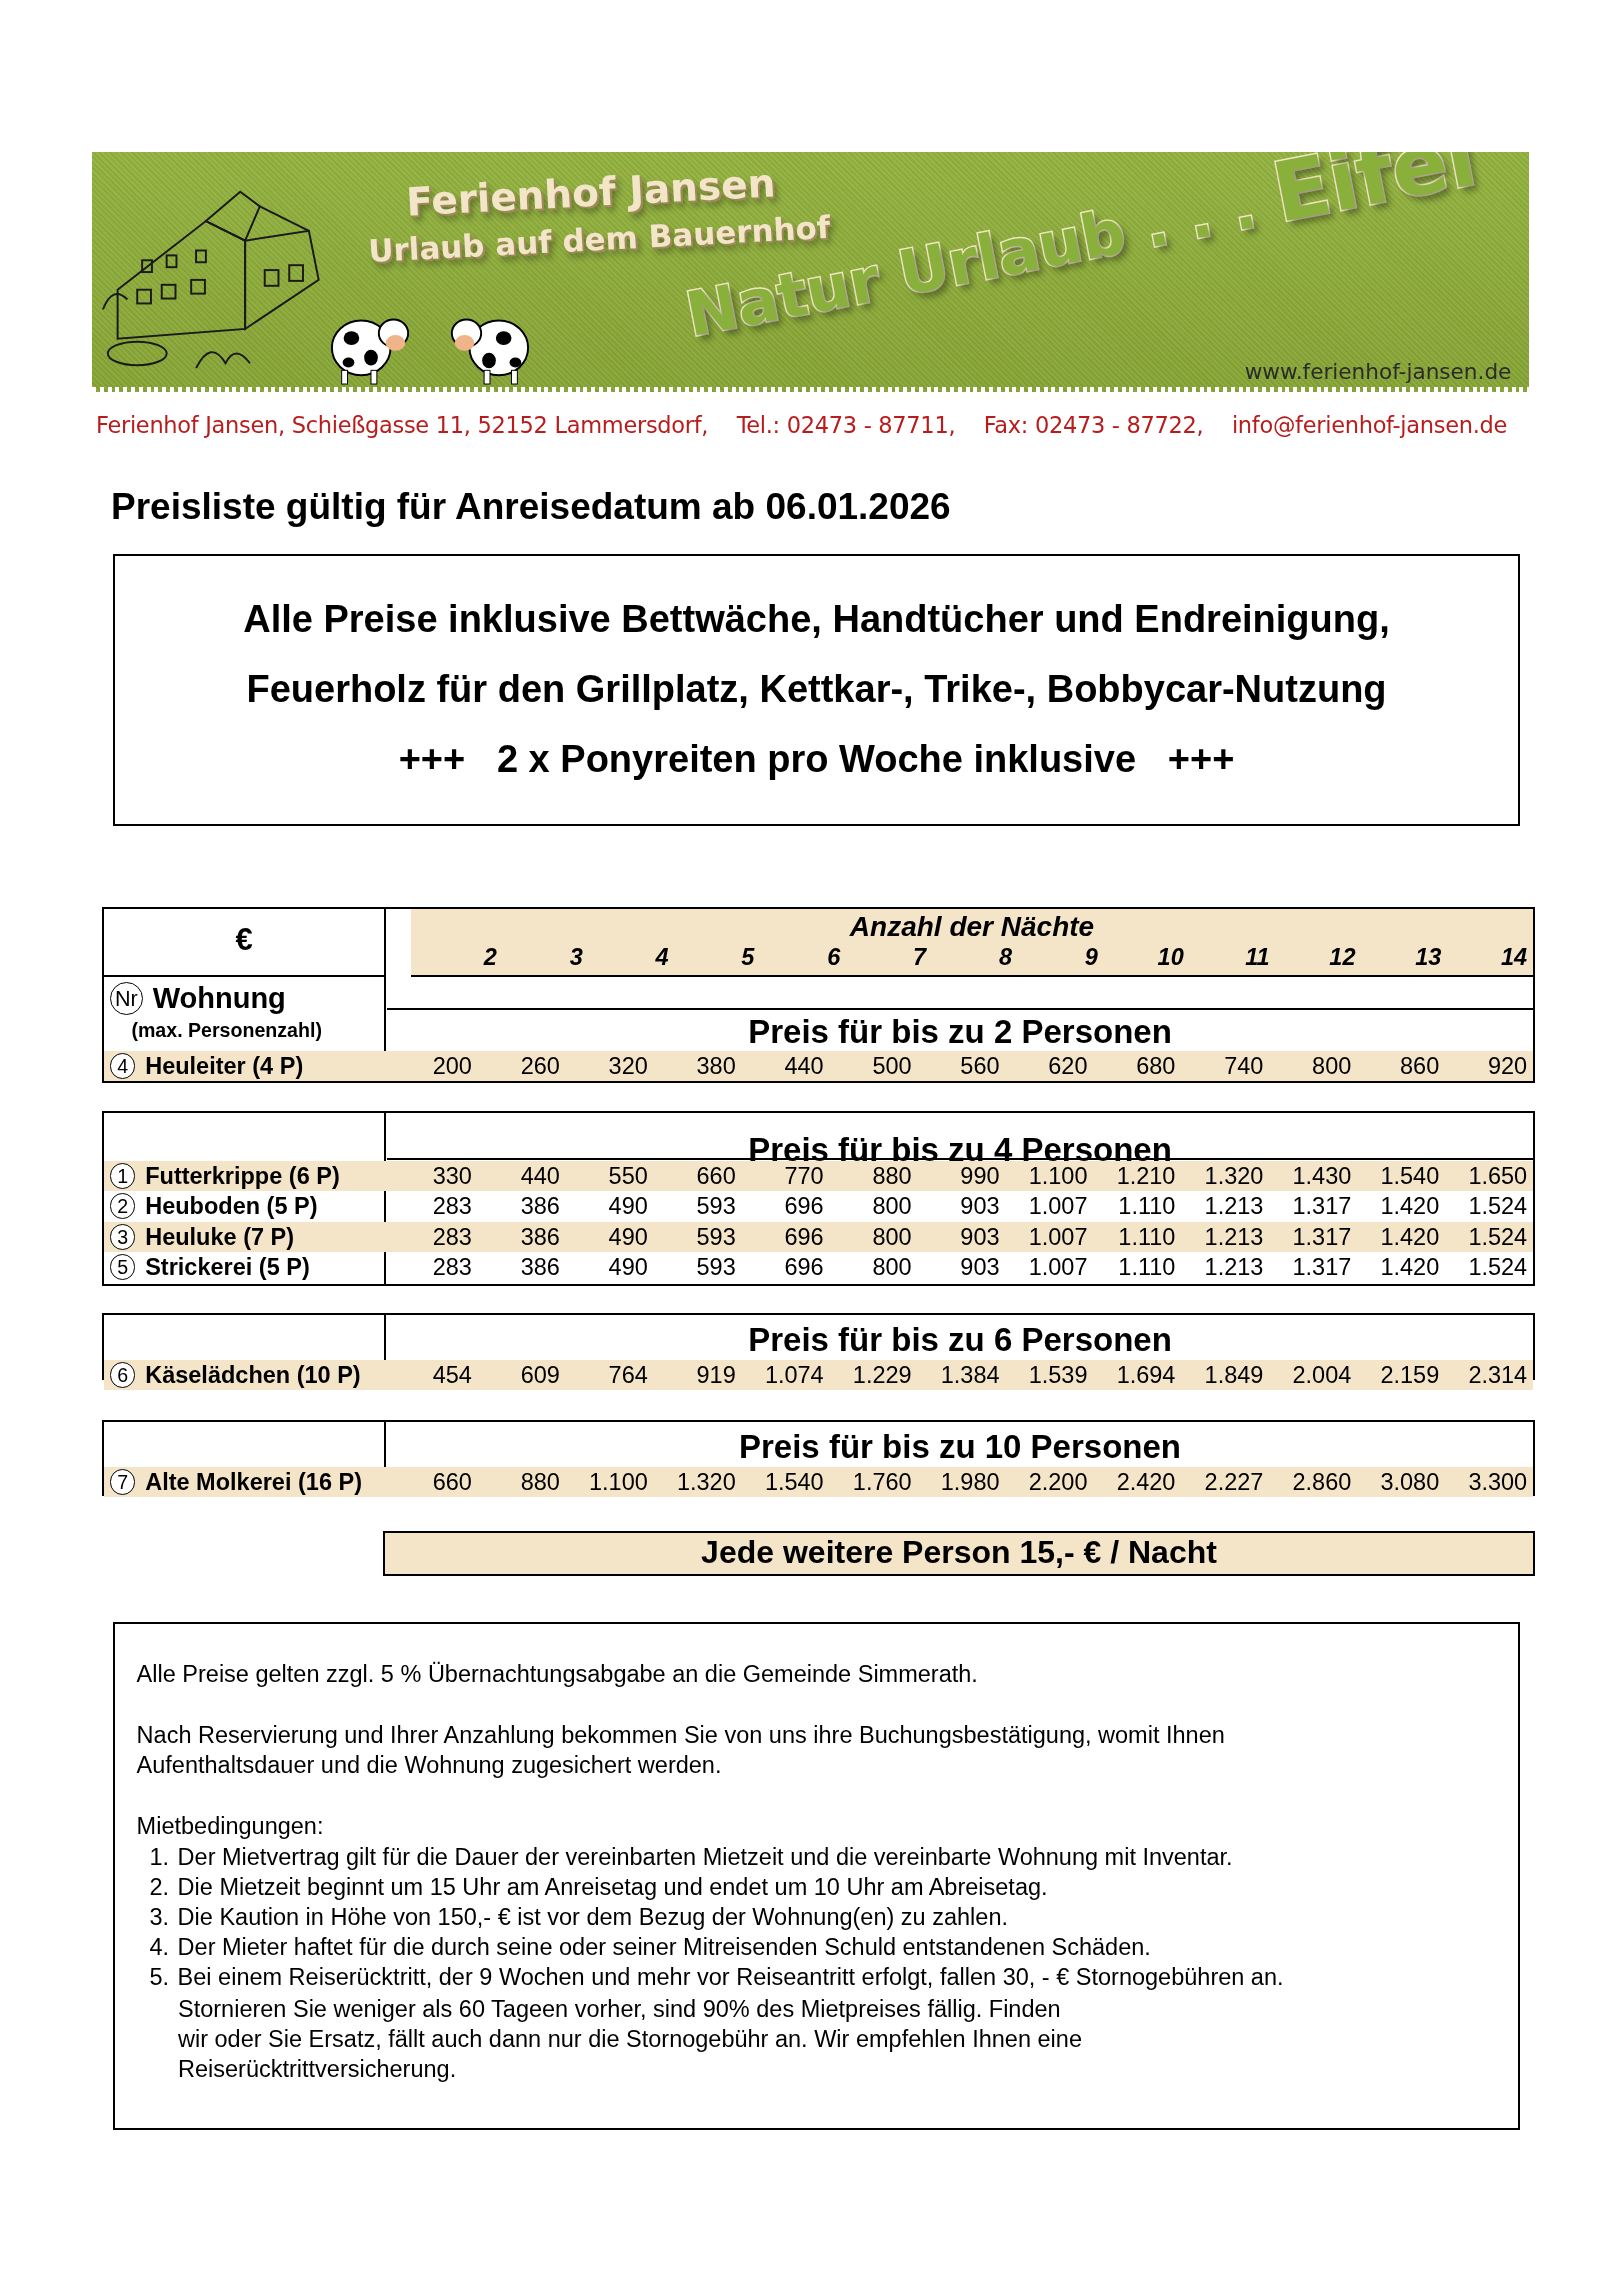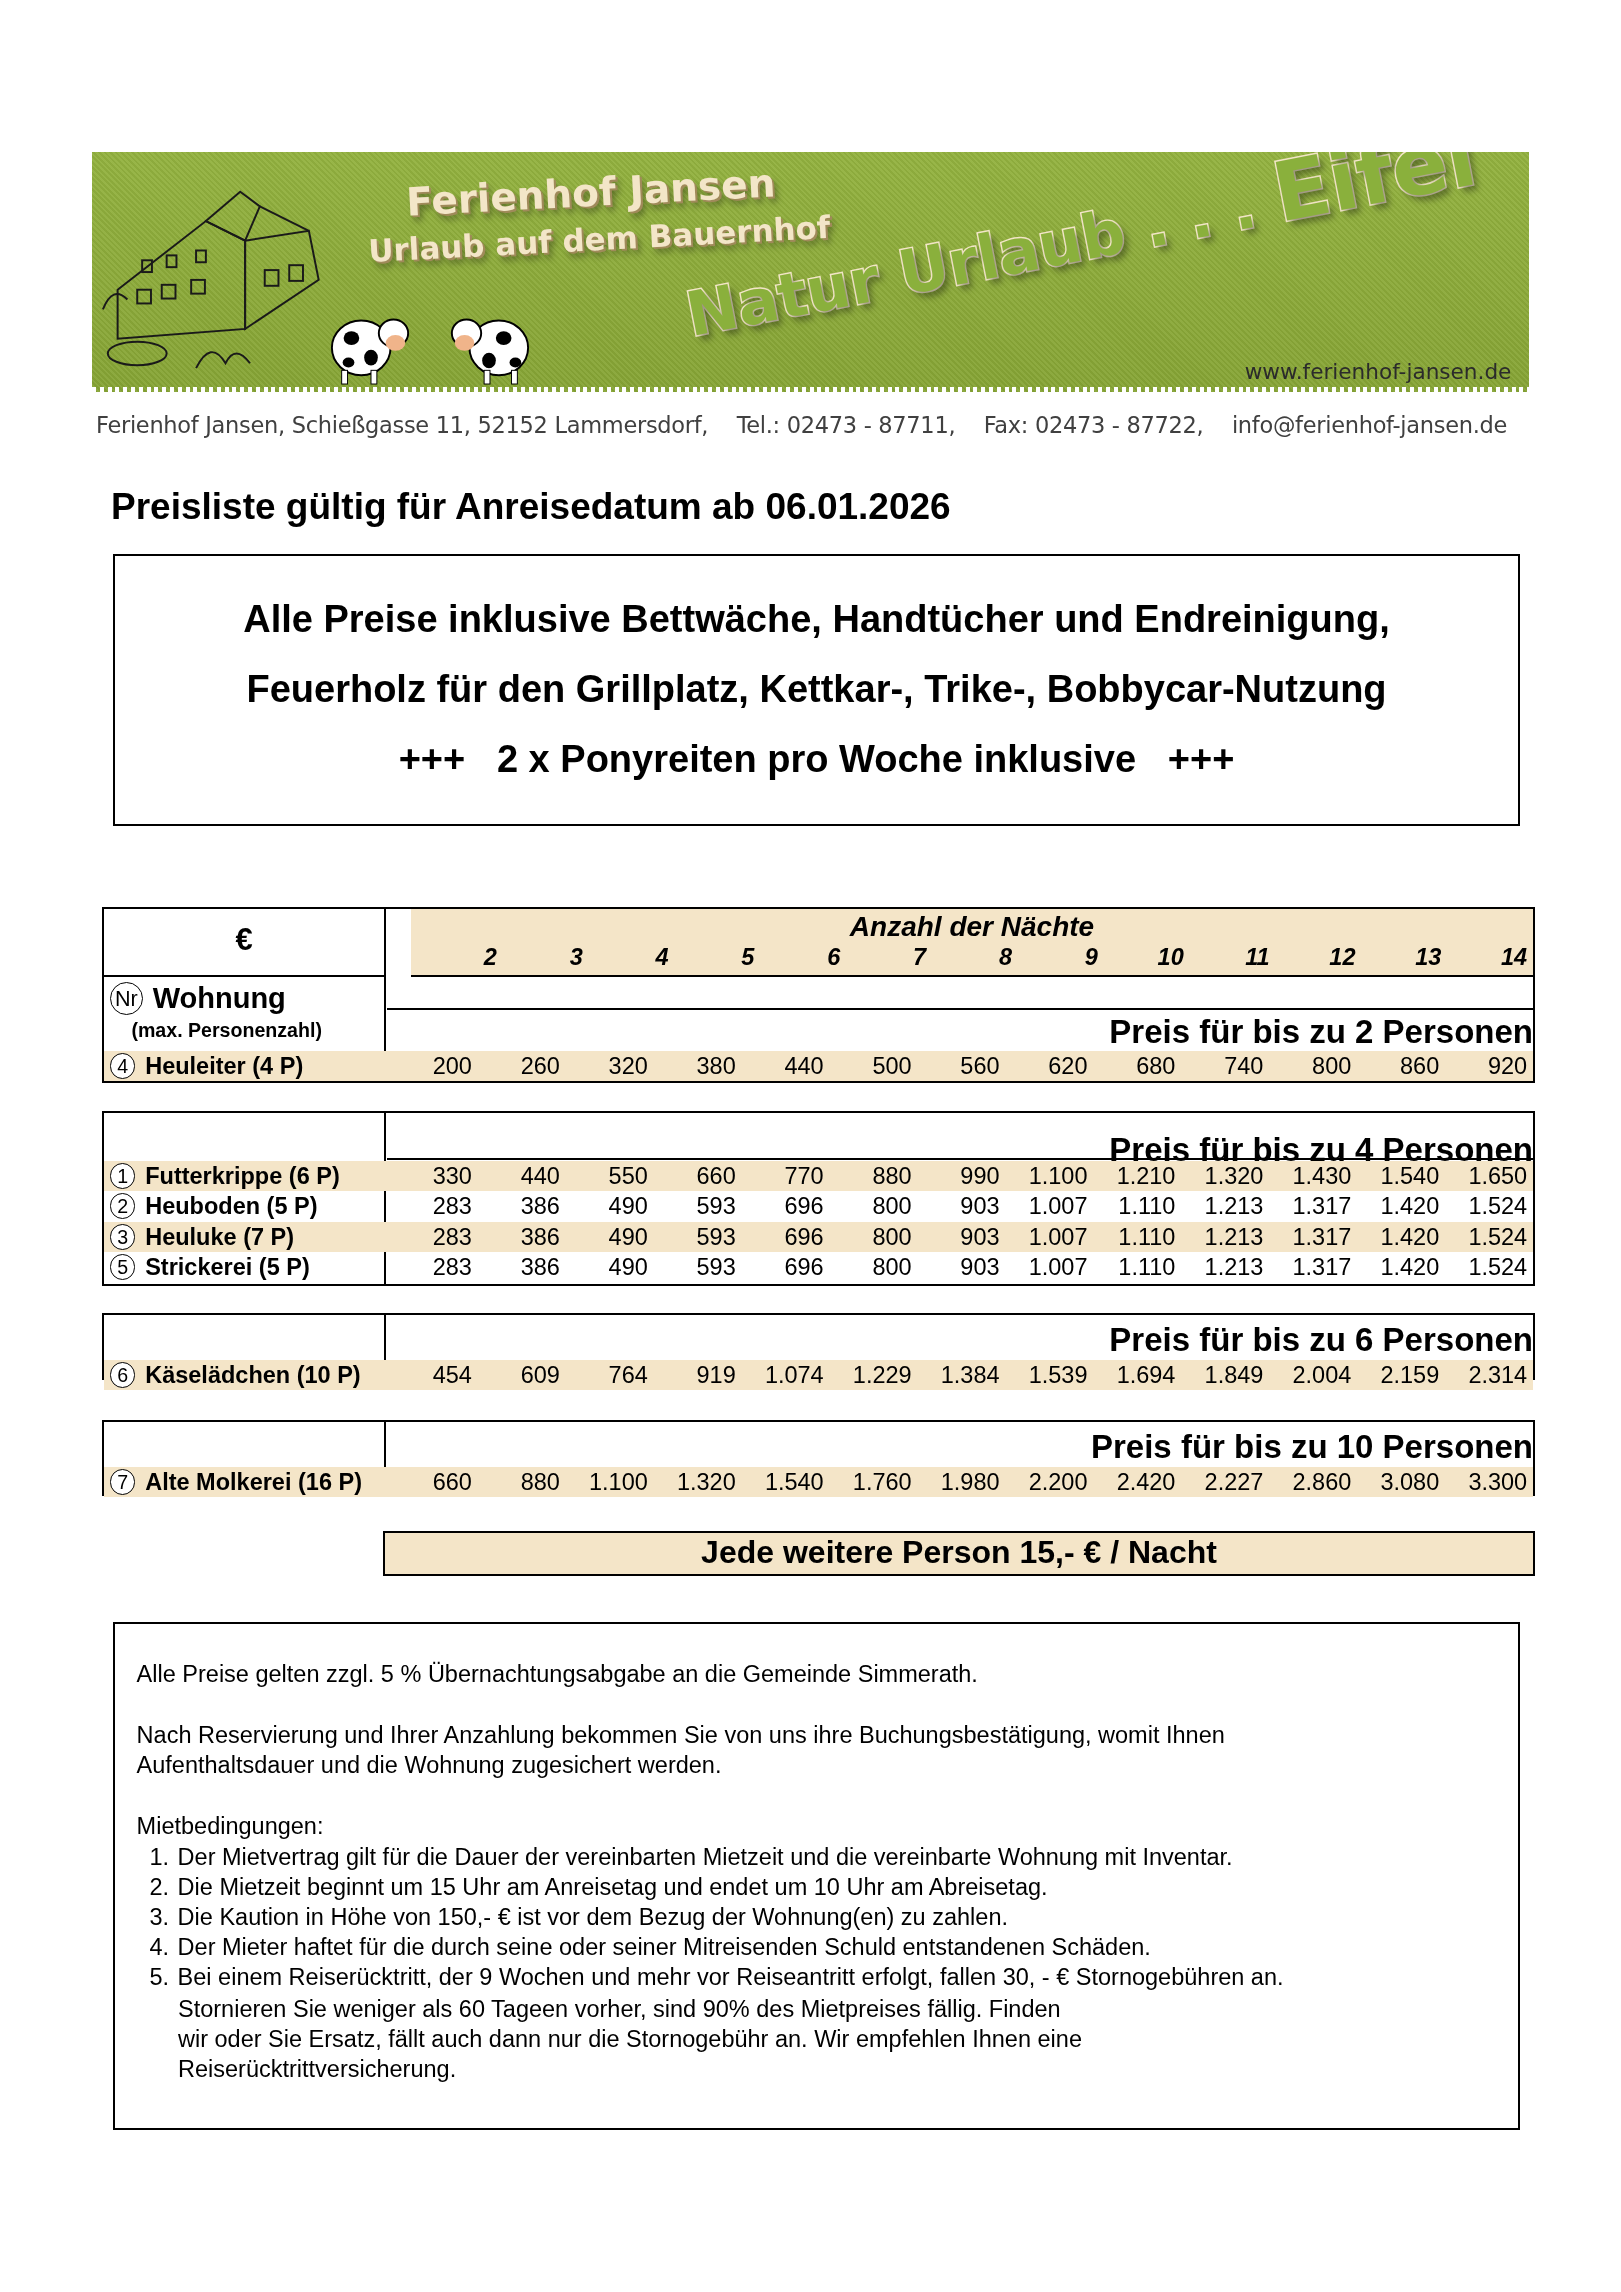--- a/index.html
+++ b/index.html
@@ -17,39 +17,39 @@
   .banner .title1 { left: 314px; top: 17.6px; font-size: 39px; }
   .banner .title2 { left: 276px; top: 69px; font-size: 31px; }
   .banner .slogan { position: absolute; left: 603px; top: 108px; font-size: 61px; font-weight: bold; color: #8ab03c;
     font-family: "DejaVu Sans", sans-serif; transform: rotate(-11deg); transform-origin: left bottom;
     -webkit-text-stroke: 2.9px #f3e6c8; paint-order: stroke fill; text-shadow: 3.9px 5.9px 5.9px rgba(0,0,0,0.35); white-space: nowrap; }
   .banner .slogan .big { font-size: 82px; }
   .banner .web { position: absolute; right: 17.6px; bottom: 7.8px; font-size: 21.6px; color: #2b2b2b; font-family: "DejaVu Sans", sans-serif; }
   .house { position: absolute; left: 5.9px; top: 19.6px; width: 255px; height: 206px; }
   .cow { position: absolute; top: 142px; width: 88px; height: 93px; }
 
-  .address { position: absolute; left: 96px; top: 412px; font-size: 22.5px; font-family: "DejaVu Sans", sans-serif; color: #404040; letter-spacing: -0.3px; white-space: nowrap; }
+  .address { position: absolute; left: 96px; top: 412px; font-size: 22.5px; font-family: "DejaVu Sans", sans-serif; color: #b91c1c; letter-spacing: -0.3px; white-space: nowrap; }
   .address span { margin-right: 21.6px; }
 
   .page-title { position: absolute; left: 111px; top: 486px; font-size: 37px; font-weight: bold; }
 
   .incl-box { position: absolute; left: 113px; top: 554px; width: 1407px; height: 272px; border: 2.9px solid #000; box-sizing: border-box; text-align: center; }
   .incl-box .line { position: absolute; left: 0; right: 0; font-size: 38px; font-weight: bold; }
 
   
   .tbl { position: absolute; left: 102px; width: 1433px; border: 2.9px solid #000; border-top-width: 2.9px; box-sizing: border-box; }
   .tbl .leftcol { position: absolute; left: 0; top: 0; bottom: 0; width: 280px; border-right: 2.9px solid #000; }
   .row { position: absolute; left: 0; right: 0; height: 30px; display: flex; align-items: center; }
   .row.shaded { background: #f4e5c8; }
   .row .name { width: 280px; box-sizing: border-box; padding-left: 5.9px; font-weight: bold; font-size: 23.5px; display: flex; align-items: center; white-space: nowrap; }
   .circ { display: inline-flex; width: 25.5px; height: 25.5px; border: 1.5px solid #000; border-radius: 50%; align-items: center; justify-content: center;
     font-weight: normal; font-size: 19.6px; margin-right: 9.8px; box-sizing: border-box; background: #fff; }
   .cells { flex: 1; display: flex; padding-right: 5.9px; }
   .cells span { flex: 1; text-align: right; font-size: 23.5px; padding-right: 0; }
-  .section-title { position: absolute; left: 283px; right: 0; font-size: 33px; font-weight: bold; text-align: right; }
+  .section-title { position: absolute; left: 283px; right: 0; font-size: 33px; font-weight: bold; text-align: center; }
 
   .extra-box { position: absolute; left: 383px; top: 1531px; width: 1152px; height: 45px; border: 2.9px solid #000; background: #f4e5c8; box-sizing: border-box;
     text-align: center; font-size: 32px; font-weight: bold; line-height: 39px; }
 
   .terms { position: absolute; left: 113px; top: 1622px; width: 1407px; height: 508px; border: 2.9px solid #000; box-sizing: border-box; font-size: 23.5px; line-height: 30px; }
   .terms p { margin: 0; position: absolute; left: 21.6px; }
   .terms ol { position: absolute; left: 21.6px; top: 196px; margin: 0; padding-left: 39px; }
   .terms ol li { padding-left: 2px; }
 </style>
 </head>

